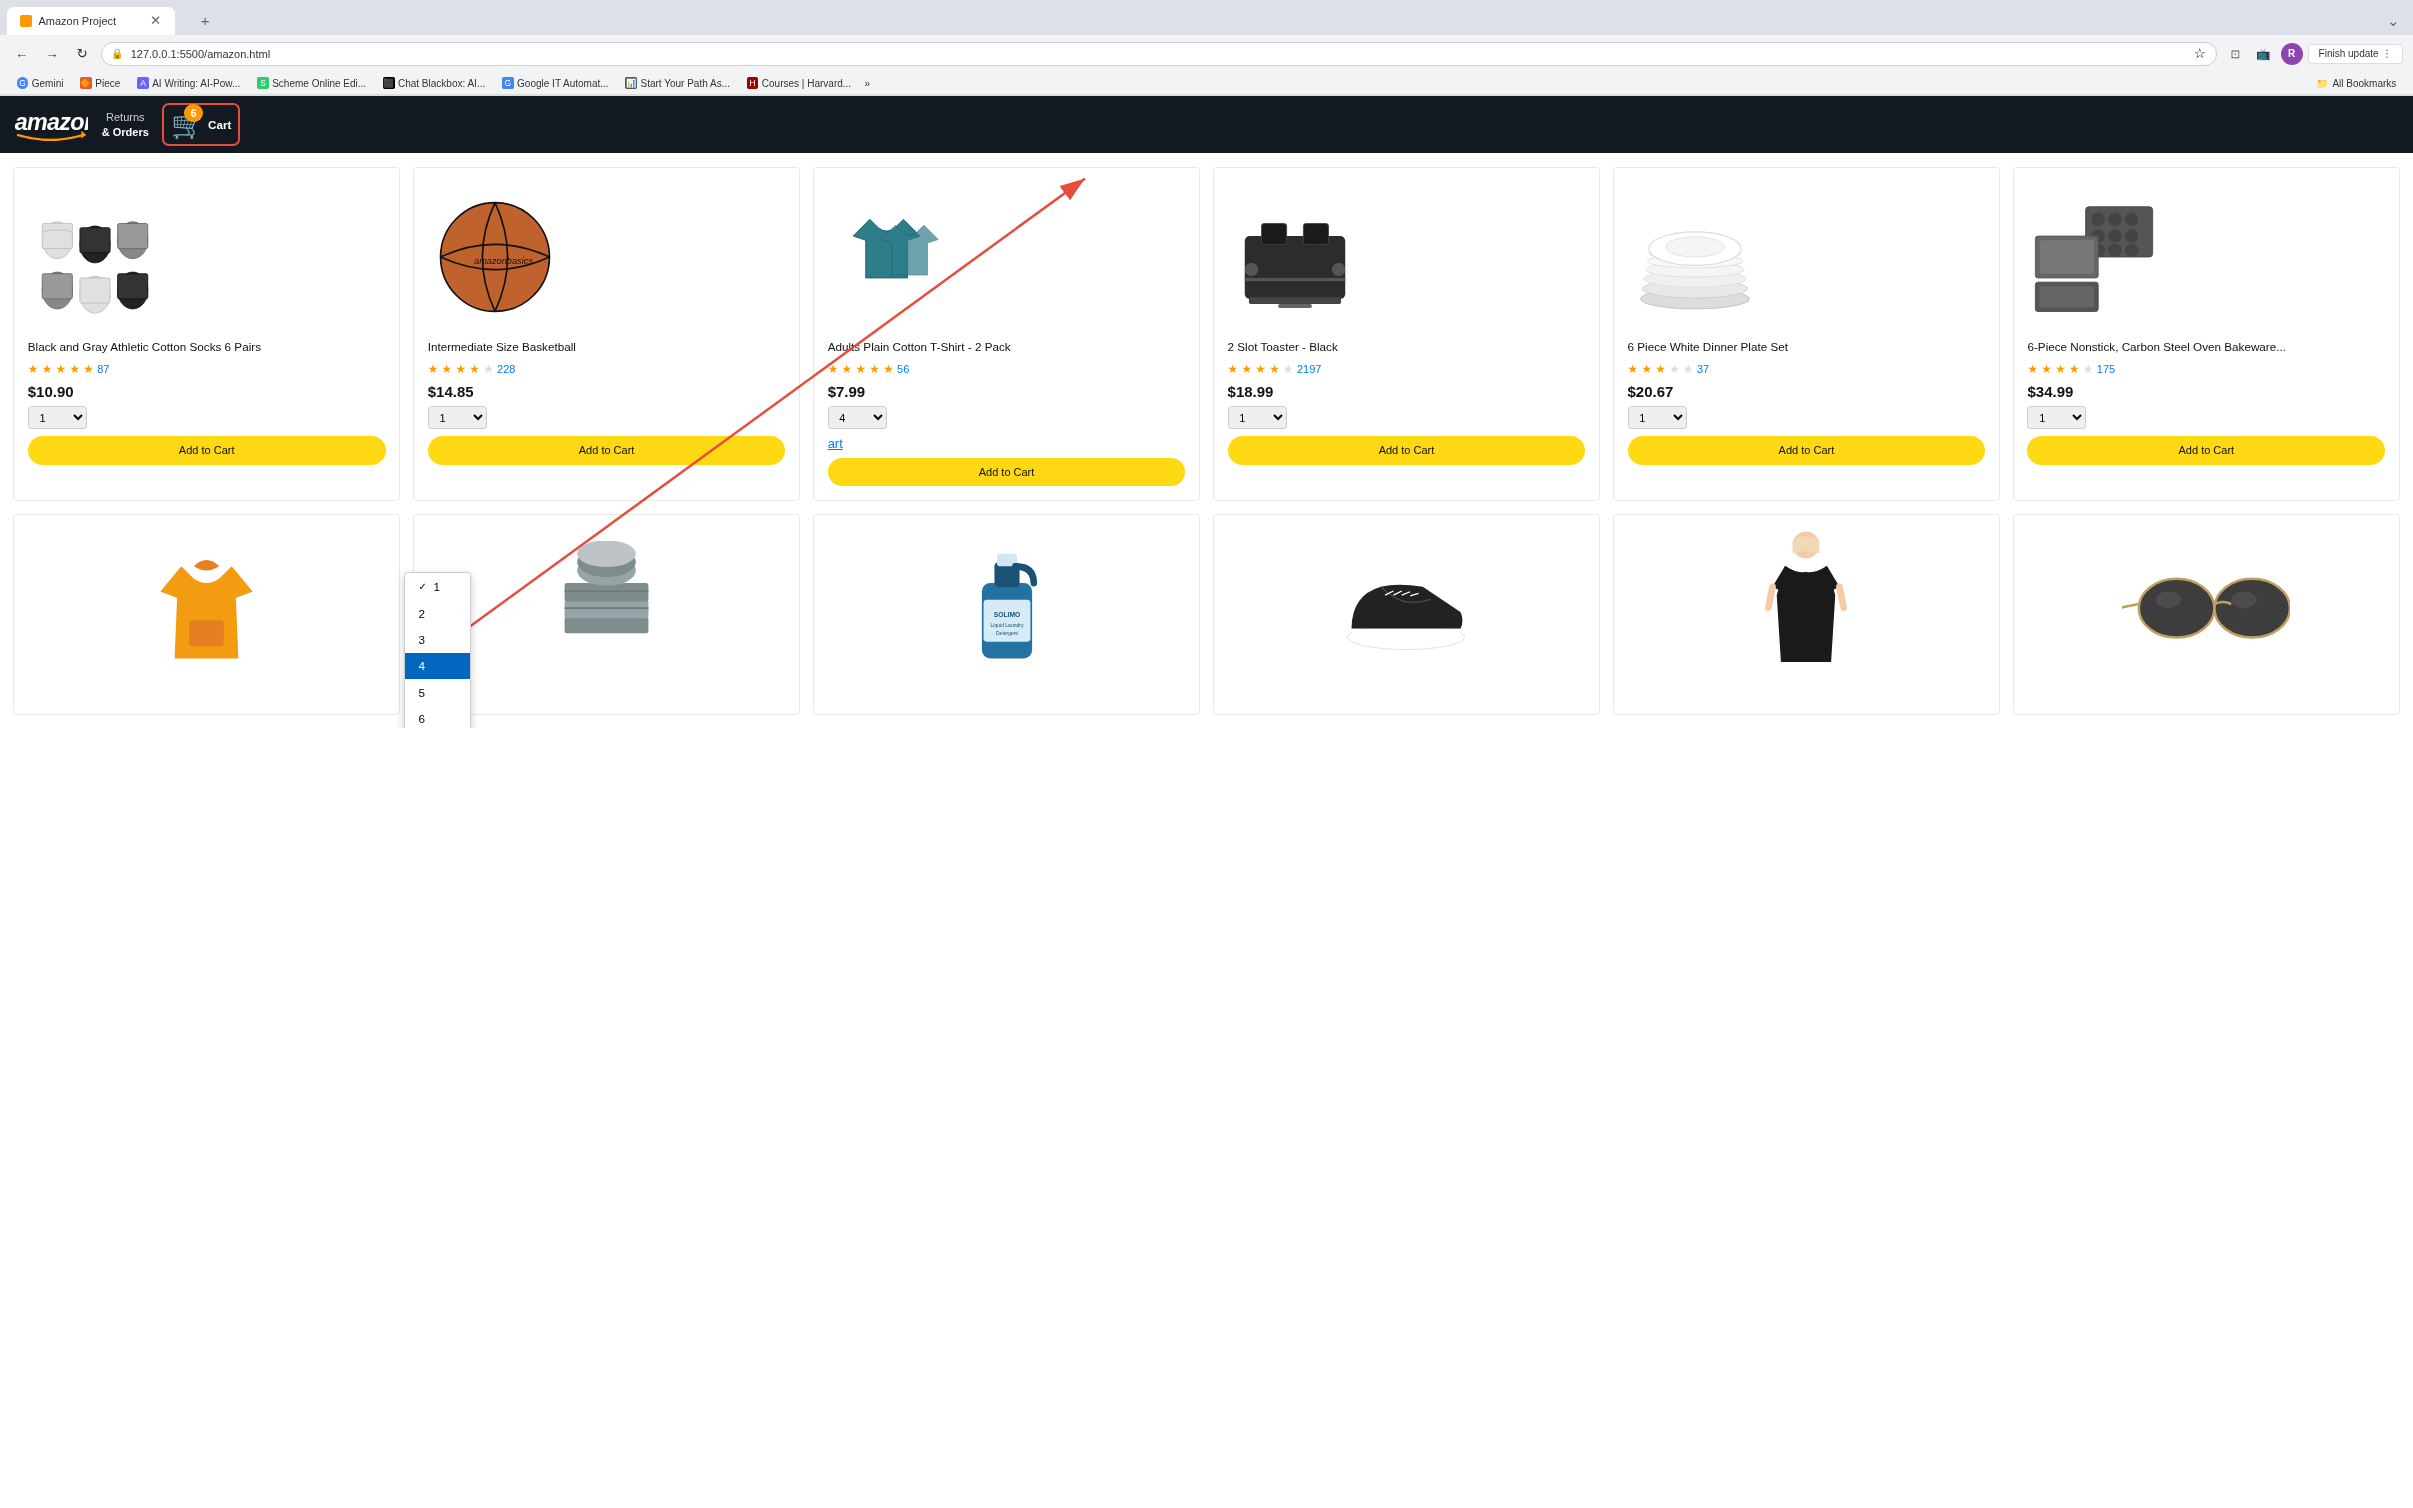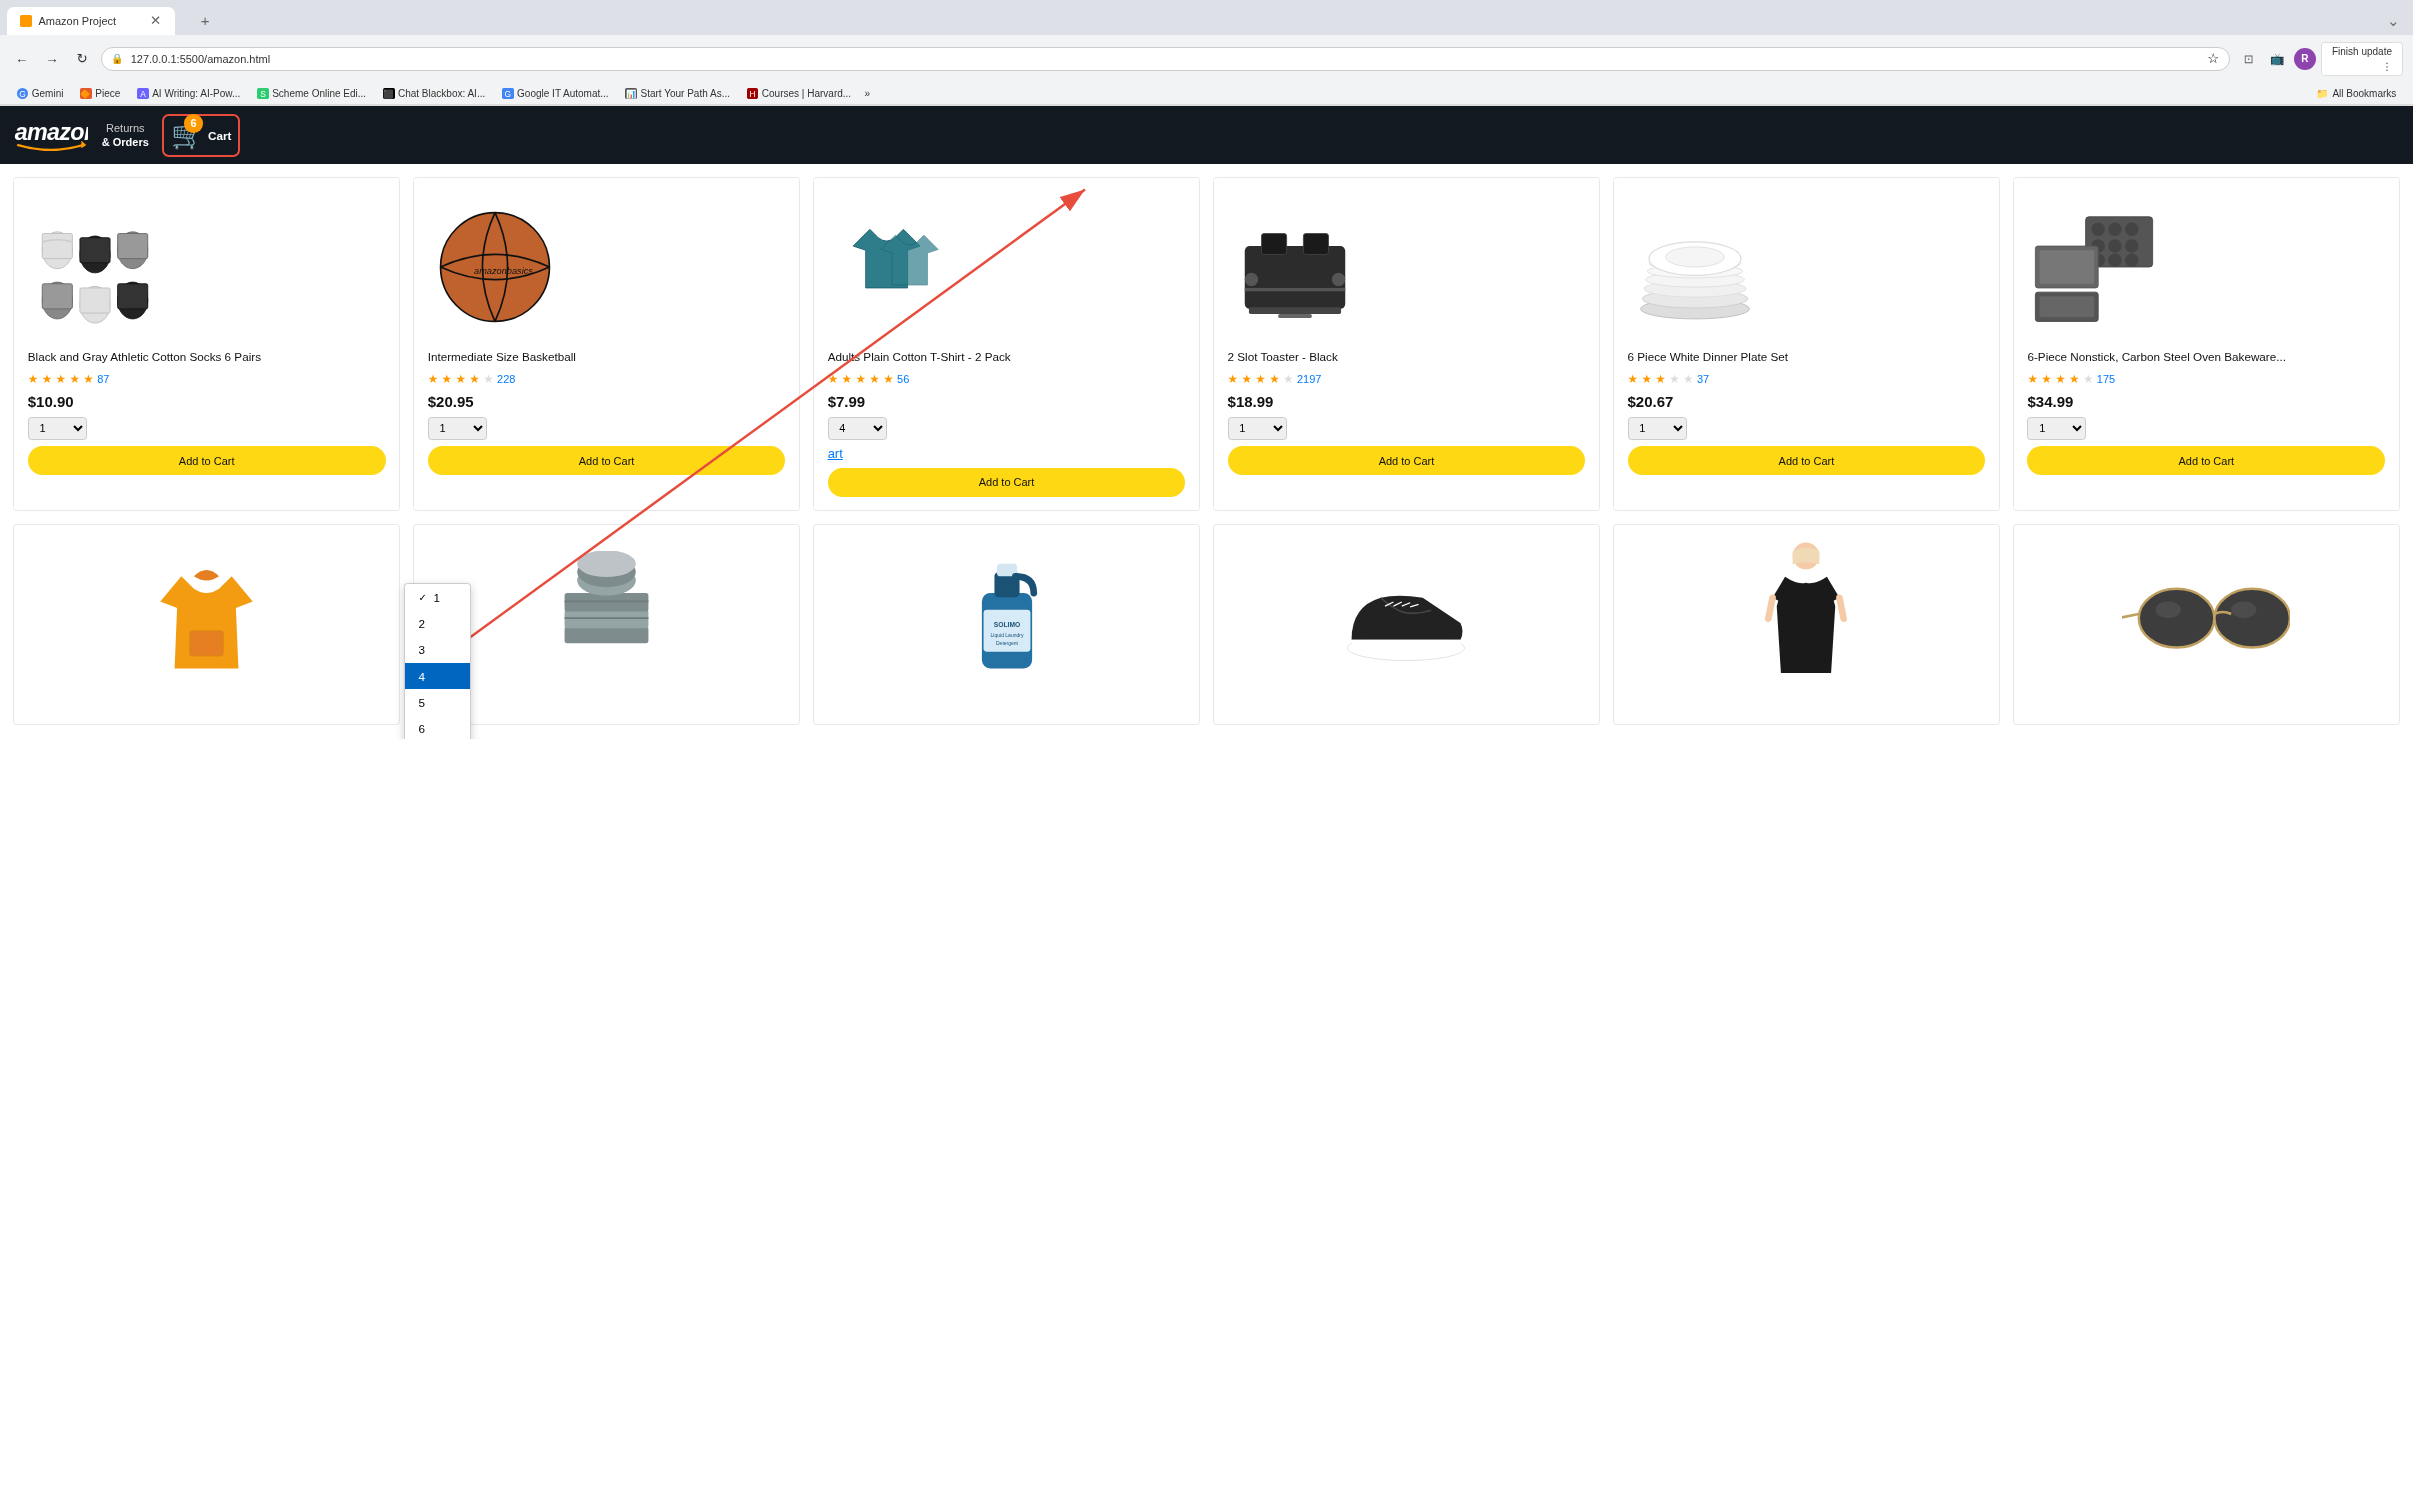--- a/index.html
+++ b/index.html
@@ -114,21 +114,20 @@
       background: #fff;
       border: 0.8px solid #ddd;
       border-radius: 3.4px;
       padding: 3.4px 10px;
       font-size: 10px;
       cursor: pointer;
       color: #333;
       display: flex;
       align-items: flex-end;
       gap: 3.4px;
-      flex-direction: column;
     }
     .profile-avatar {
       width: 22px;
       height: 22px;
       border-radius: 50%;
       background: #8e44ad;
       color: #fff;
       display: flex;
       align-items: center;
       justify-content: center;
@@ -538,21 +537,21 @@
       </div>
       <div class="product-title">Intermediate Size Basketball</div>
       <div class="stars">
         <span class="star">★</span>
         <span class="star">★</span>
         <span class="star">★</span>
         <span class="star">★</span>
         <span class="star-empty">★</span>
         <span class="review-count">228</span>
       </div>
-      <div class="product-price">$20.95</div>
+      <div class="product-price">$14.85</div>
       <select class="quantity-select">
         <option>1</option><option>2</option><option>3</option><option>4</option><option>5</option>
       </select>
       <button class="add-to-cart-btn">Add to Cart</button>
     </div>
 
     <div class="product-card">
       <div class="product-image">
         <svg width="134" height="134" viewBox="0 0 160 160">
 

